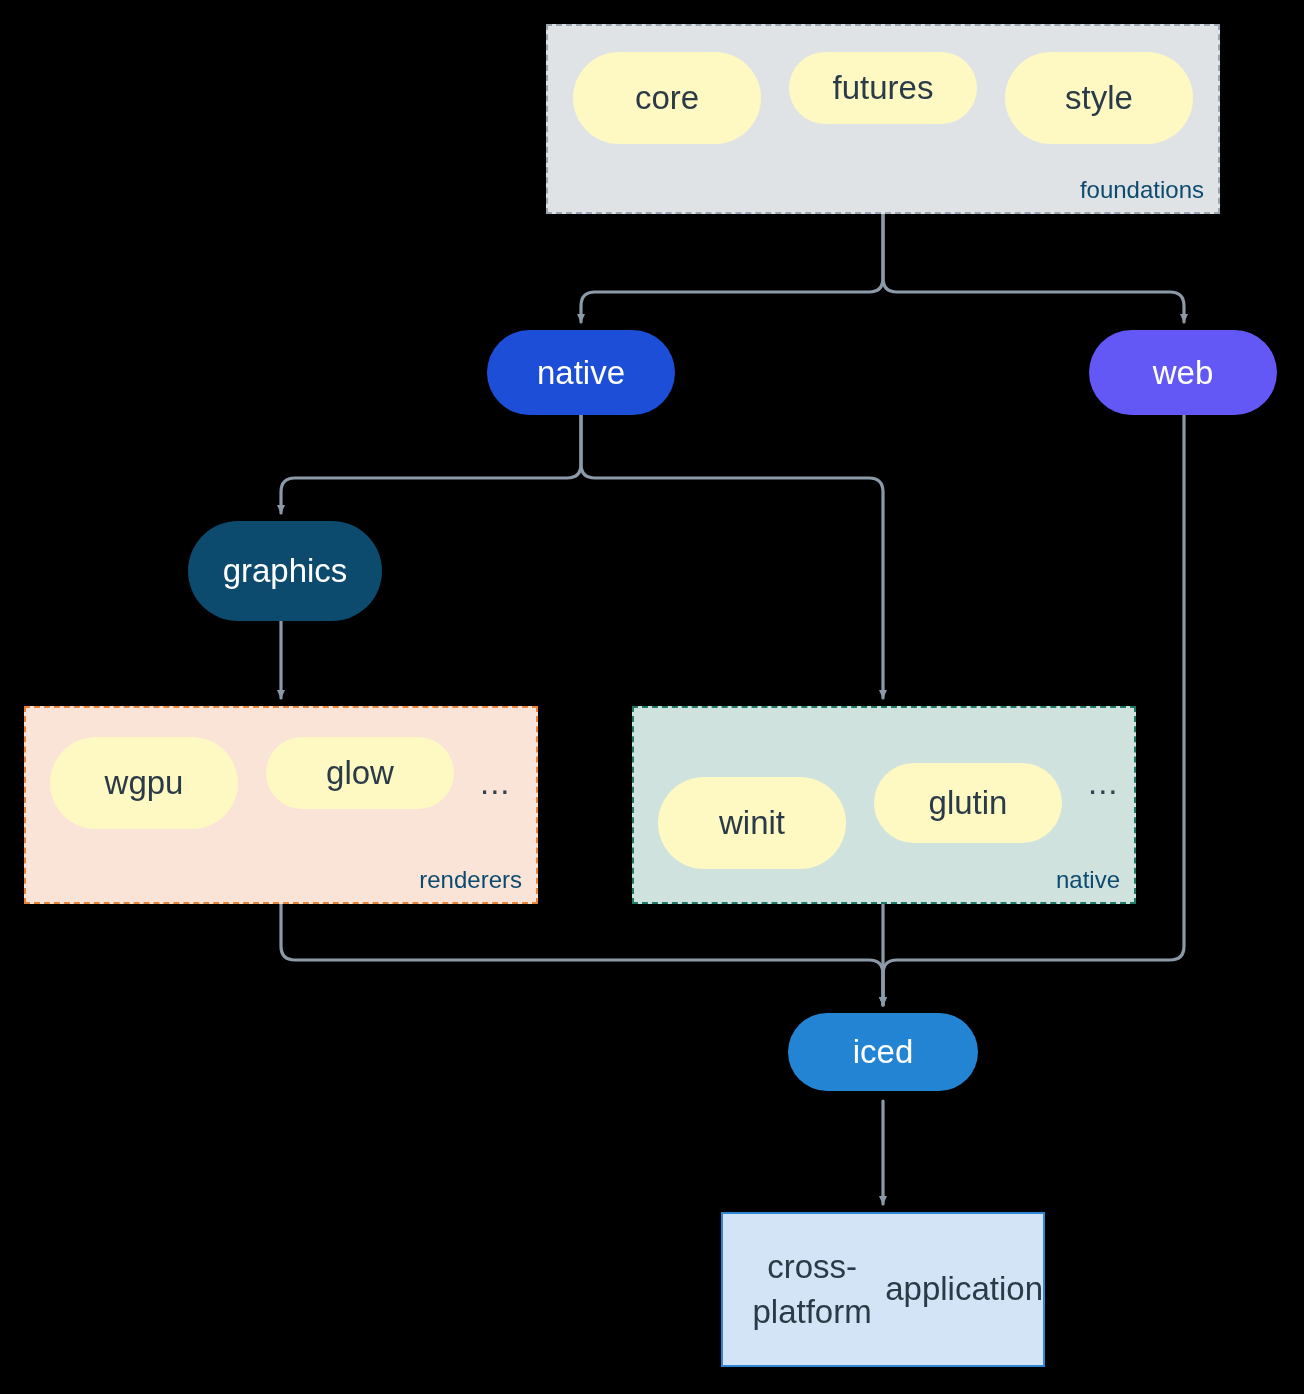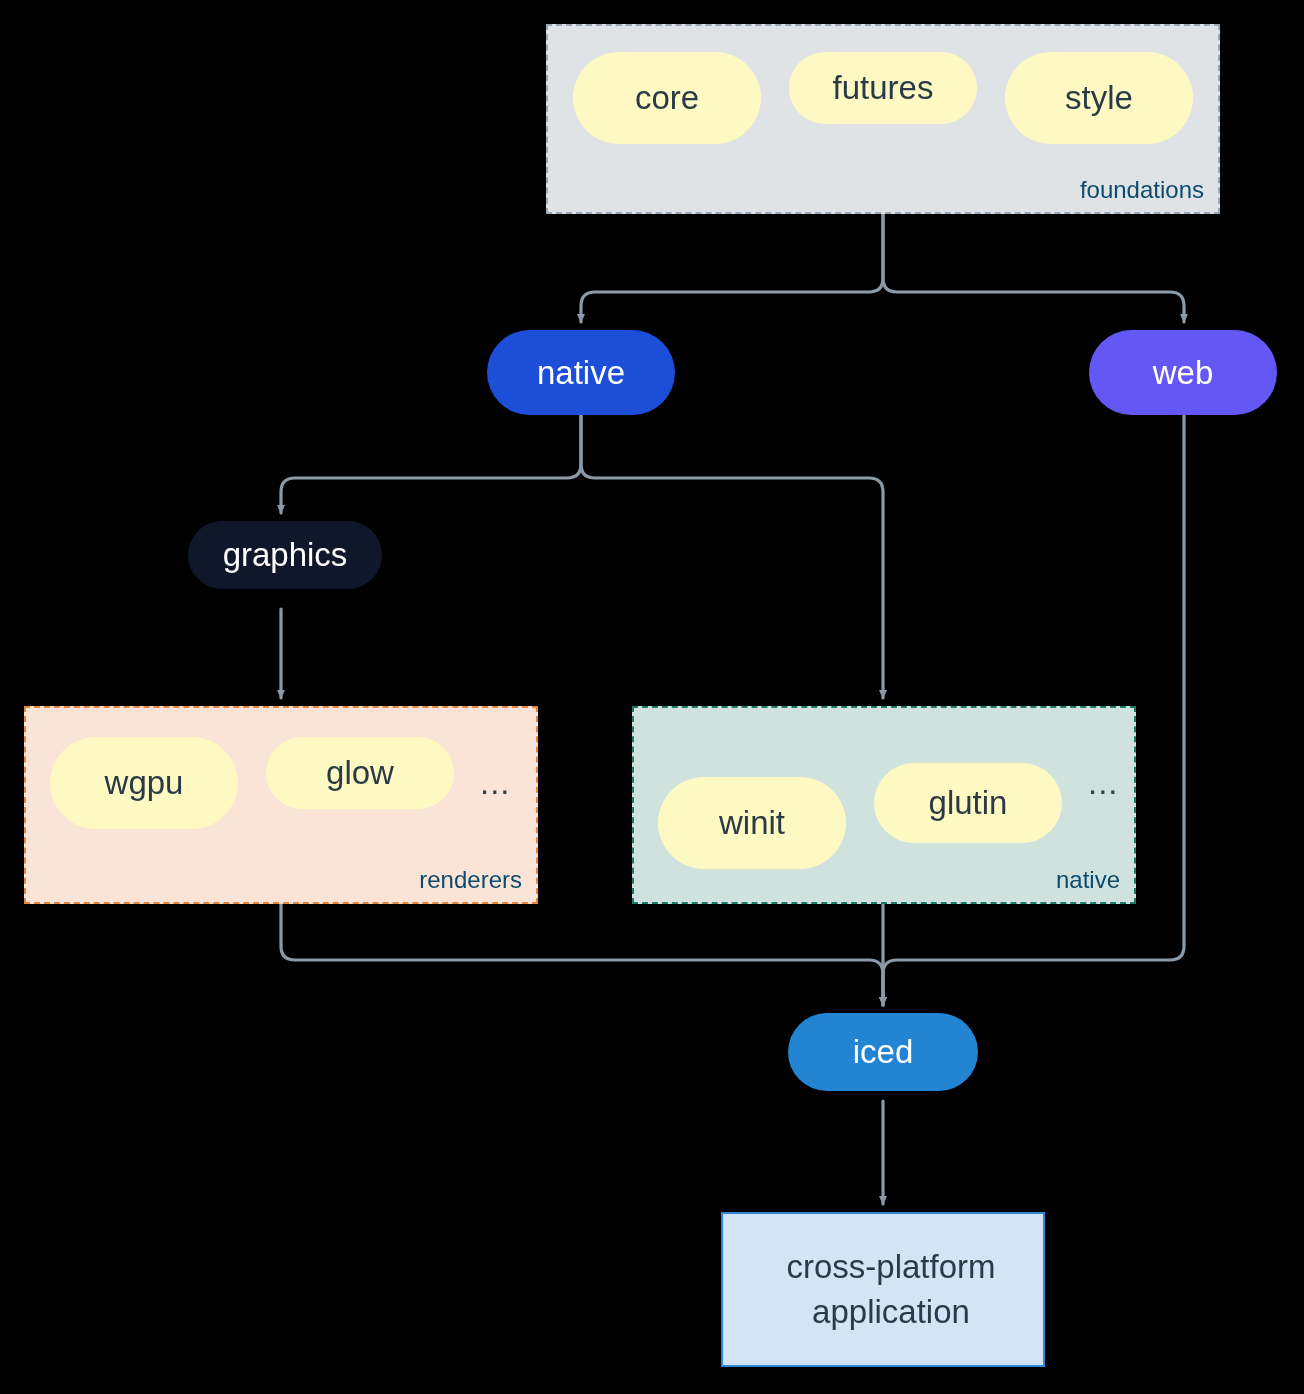--- a/index.html
+++ b/index.html
@@ -59,21 +59,21 @@
   .ellipsis {
     position: absolute;
     font-size: 33px;
     color: #32424f;
     letter-spacing: 1px;
   }
   .appbox {
     position: absolute;
     box-sizing: border-box;
     display: flex;
-    flex-direction: column;
+    flex-direction: row;
     align-items: center;
     justify-content: center;
     font-size: 33px;
     color: #2b3a47;
     line-height: 1.35;
     text-align: center;
     padding-left: 16px;
   }
 
   
@@ -106,21 +106,21 @@
   #ellipsis-renderers { left: 480px; top: 764px; }
 
   
   #pill-winit  { left: 658px; top: 737px; width: 188px; height: 92px; margin-top: 40px; }
   #pill-glutin { left: 874px; top: 763px; width: 188px; height: 80px; }
   #ellipsis-shells { left: 1088px; top: 764px; }
 
   
   #node-native   { left: 487px;  top: 330px;  width: 188px; height: 85px; background: #1d4ed8; }
   #node-web      { left: 1089px; top: 330px;  width: 188px; height: 85px; background: #6358f5; }
-  #node-graphics { left: 188px;  top: 521px;  width: 194px; height: 68px; background: #0f172a; }
+  #node-graphics { left: 188px;  top: 521px;  width: 194px; height: 100px; background: #0c4a6e; }
   #node-iced     { left: 788px;  top: 1013px; width: 190px; height: 78px; background: #2484d4; }
 
   #box-application {
     left: 721px; top: 1212px; width: 324px; height: 155px;
     background: #d3e4f7;
     border: 2px solid #2d86d6;
   }
 </style>
 </head>
 <body>

